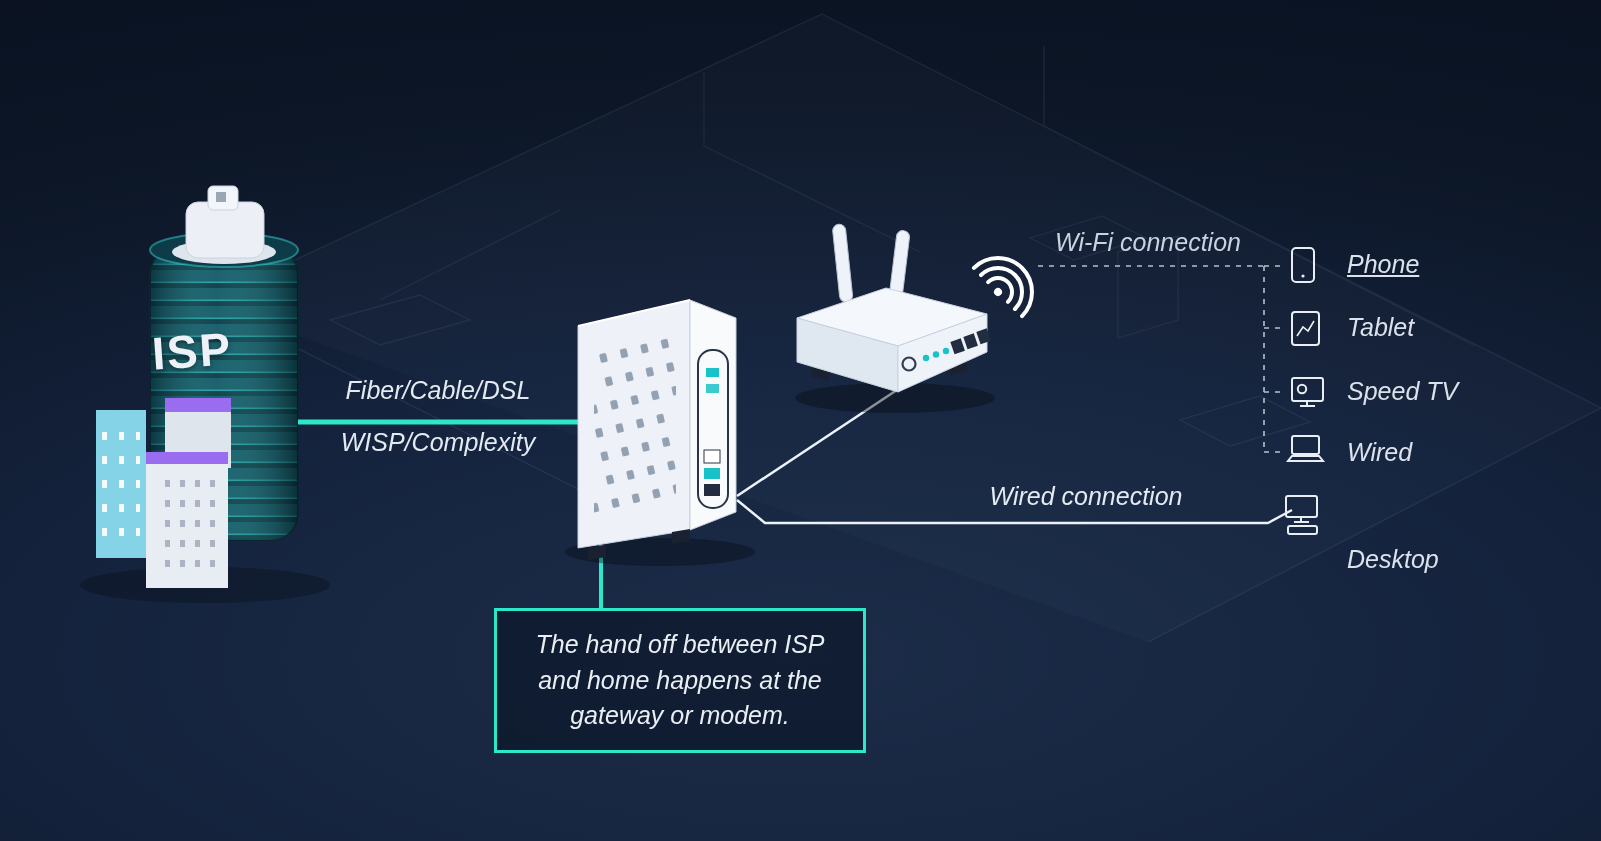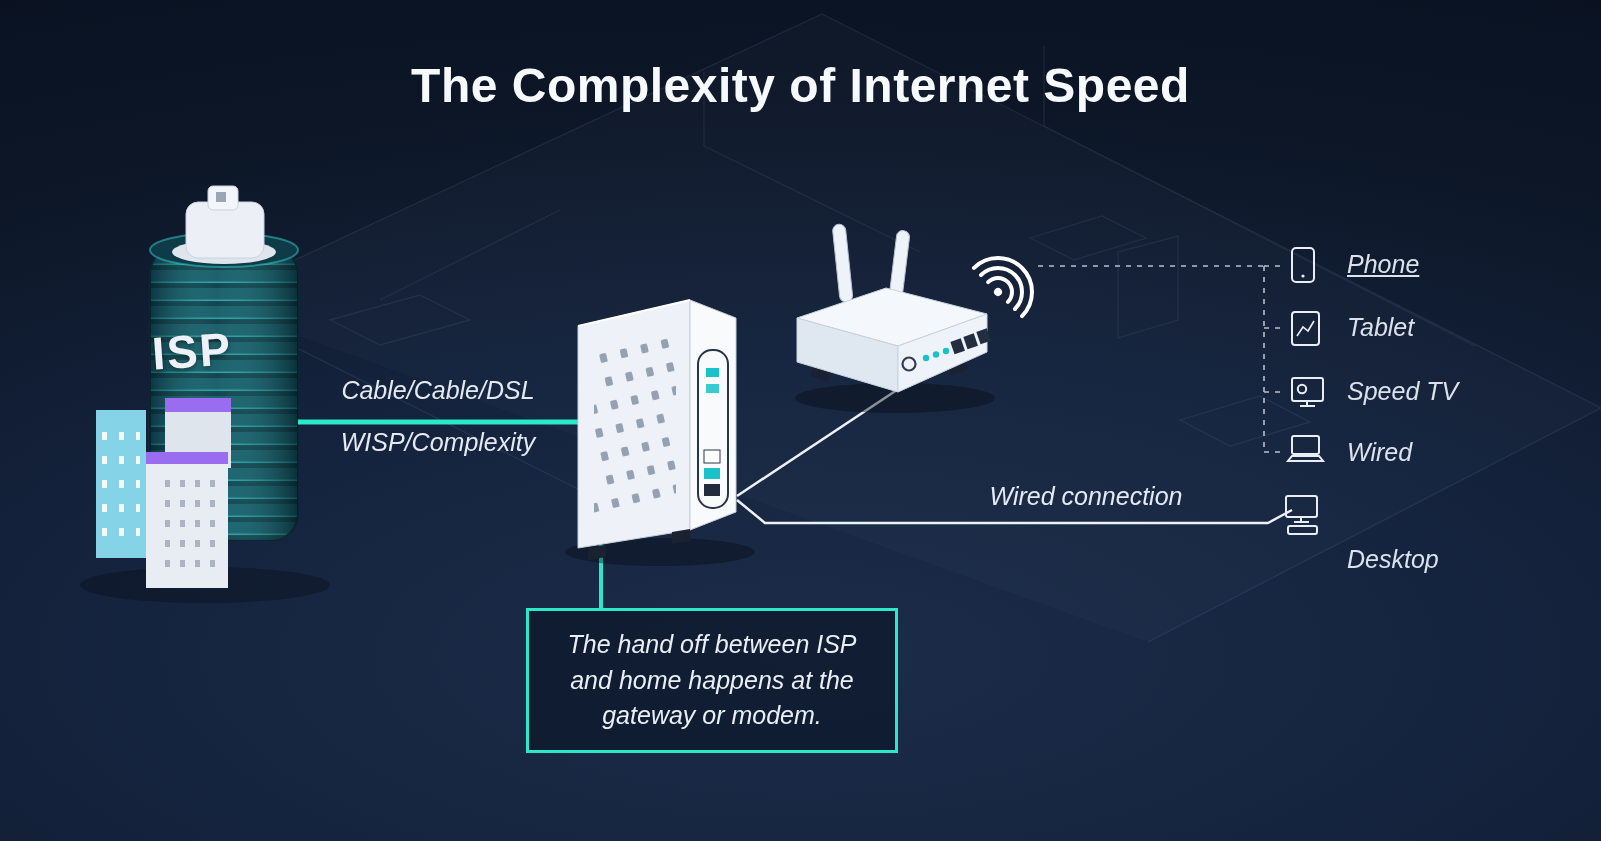--- a/index.html
+++ b/index.html
@@ -29,21 +29,21 @@
   }
   .isp-lbl {
     position:absolute; left:152px; top:324px; font-size:46px; font-weight:bold;
     color:#eef2f8; letter-spacing:2px; transform:rotate(-4deg);
     text-shadow:0 2px 5px rgba(0,0,0,.4);
   }
   .callout {
     position:absolute; left:494px; top:608px; width:372px; height:145px;
     border:3px solid #2be8c9; background:rgba(10,20,36,.6);
     display:flex; align-items:center; justify-content:center;
-    text-align:center; padding:10px 24px;margin-left:32px;
+    text-align:center; padding:10px 24px;
   }
   .callout p { font-style:italic; font-size:25px; line-height:1.42; color:#eaeff6; }
 </style>
 </head>
 <body>
 
 <div class="stage">
 
   <svg class="art" viewBox="0 0 1601 841">
     <defs>
@@ -192,26 +192,26 @@
       </g>
       <g transform="translate(1286,496)">
         <rect x="0" y="0" width="31" height="21" rx="2"></rect>
         <line x1="15" y1="21" x2="15" y2="26"></line>
         <line x1="8" y1="26" x2="23" y2="26"></line>
         <rect x="2" y="30" width="29" height="8" rx="2"></rect>
       </g>
     </g>
   </svg>
 
-  <div class="title">The Complexity of Internet Speed</div>
 
   <div class="isp-lbl">ISP</div>
 
-  <div class="lbl" style="left:438px; top:376px;">Cable/Cable/DSL</div>
+  <div class="lbl" style="left:438px; top:376px;">Fiber/Cable/DSL</div>
   <div class="lbl" style="left:438px; top:428px;">WISP/Complexity</div>
+  <div class="lbl muted" style="left:1148px; top:228px;">Wi-Fi connection</div>
   <div class="lbl" style="left:1086px; top:482px;">Wired connection</div>
 
   <div class="device-lbl" style="top:250px;text-decoration:underline;">Phone</div>
   <div class="device-lbl" style="top:313px;">Tablet</div>
   <div class="device-lbl" style="top:377px;">Speed TV</div>
   <div class="device-lbl" style="top:438px;">Wired</div>
   <div class="device-lbl" style="top:506px;margin-top:39px;">Desktop</div>
 
   <div class="callout">
     <p>The hand off between ISP and home happens at the gateway or modem.</p>

